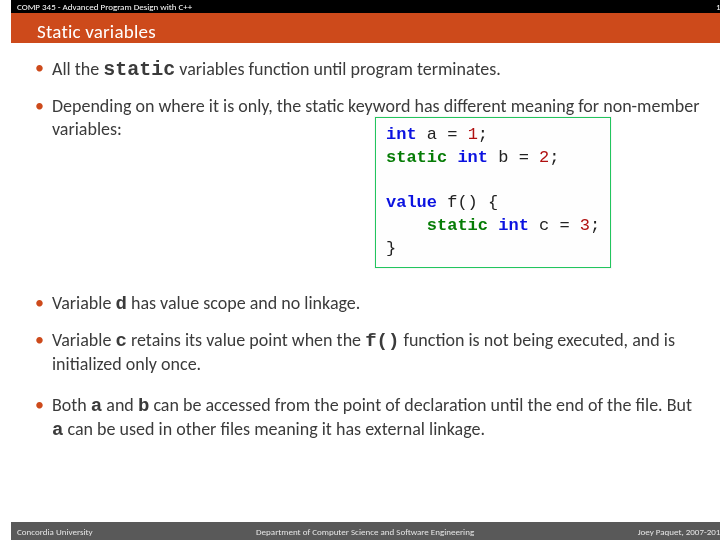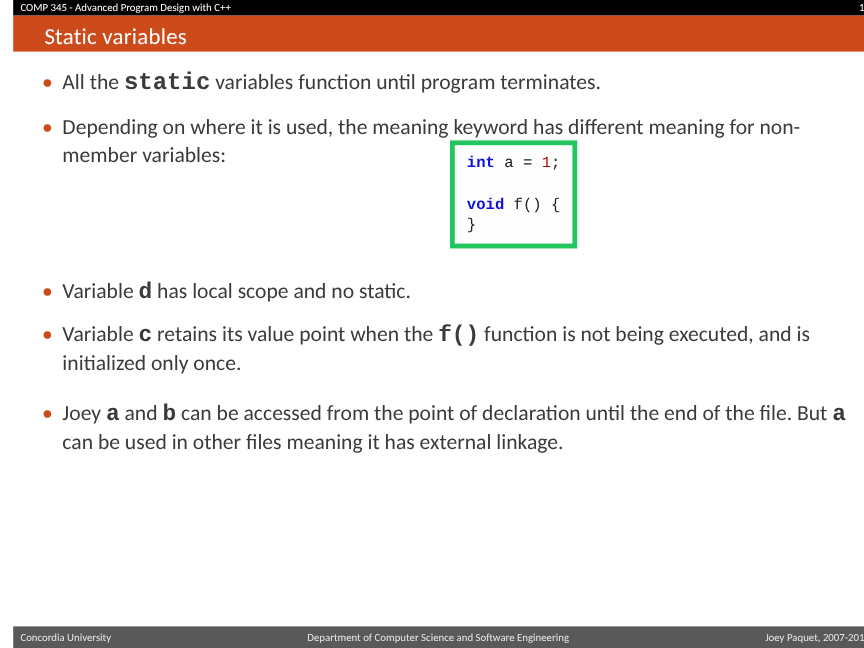--- a/index.html
+++ b/index.html
@@ -8,24 +8,24 @@
   .topbar { height: 13px; background: #000; color: #fff; display: flex; align-items: center; justify-content: space-between; font-size: 9px; padding: 0 6px; font-family: Calibri, Arial, sans-serif; }
   .titlebar { background: #cd4a1b; color: #fff; height: 30px; display: flex; align-items: flex-end; padding-left: 26px; font-size: 19px; font-weight: 300; font-family: Calibri, "Segoe UI Light", Arial, sans-serif; letter-spacing: 0.2px; }
   .content { flex: 1; padding: 14px 24px 0 24px; font-size: 18px; line-height: 1.28; }
   .bul { display: flex; margin-bottom: 12px; }
   .bul .dot { color: #cd4a1b; font-size: 18px; line-height: 1.2; margin-right: 8px; margin-top: 1px; }
   .bul .txt { flex: 1; }
   .kw { font-family: Consolas, "Courier New", monospace; font-weight: 700; font-size: 20px; }
   .kw2 { font-family: Consolas, "Courier New", monospace; font-weight: 700; font-size: 19px; }
   .codebox {
     display: inline-block;
-    border: 4px solid #22c55e;
+    border: 1px solid #22c55e;
     background: #fefefe;
     font-family: Consolas, "Courier New", monospace;
-    font-size: 13px;
+    font-size: 17px;
     line-height: 1.35;
     padding: 6px 10px 6px 10px;
     color: #222;
     margin-left: 340px;
     margin-top: -36px;
     margin-bottom: 10px;
     box-shadow: 0 0 0 1px rgba(0,0,0,0.03);
   }
   .c-blue { color: #0b12e0; font-weight: 700; }
   .c-green { color: #067c06; font-weight: 700; }
@@ -62,52 +62,54 @@
 
     <div class="bul">
       <div class="dot">•</div>
       <div class="txt">
         <span>All the </span><span class="kw">static</span><span> variables function until program terminates.</span>
       </div>
     </div>
 
     <div class="bul">
       <div class="dot">•</div>
-      <div class="txt">Depending on where it is used, the meaning keyword has different meaning for non-member variables:</div>
+      <div class="txt">Depending on where it is only, the static keyword has different meaning for non-member variables:</div>
     </div>
 
     <div class="codebox">
       <div><span class="c-blue">int</span><span> a = </span><span class="c-num">1</span><span>;</span></div>
+      <div><span class="c-green">static</span><span class="c-blue"> int</span><span> b = </span><span class="c-num">2</span><span>;</span></div>
       <div>&nbsp;</div>
-      <div><span class="c-blue">void</span><span> f() {</span></div>
+      <div><span class="c-blue">value</span><span> f() {</span></div>
+      <div><span style="white-space:pre;">    </span><span class="c-green">static</span><span class="c-blue"> int</span><span> c = </span><span class="c-num">3</span><span>;</span></div>
       <div>}</div>
     </div>
 
     <div class="spacer-md"></div>
 
     <div class="bul">
       <div class="dot">•</div>
       <div class="txt">
-        <span>Variable </span><span class="kw2">d</span><span> has local scope and no static.</span>
+        <span>Variable </span><span class="kw2">d</span><span> has value scope and no linkage.</span>
       </div>
     </div>
 
     <div class="bul">
       <div class="dot">•</div>
       <div class="txt">
         <span>Variable </span><span class="kw2">c</span><span> retains its value point when the </span><span class="kw2">f()</span><span> function is not being executed, and is initialized only once.</span>
       </div>
     </div>
 
     <div class="spacer-sm"></div>
 
     <div class="bul">
       <div class="dot">•</div>
       <div class="txt">
-        <span>Joey </span><span class="kw2">a</span><span> and </span><span class="kw2">b</span><span> can be accessed from the point of declaration until the end of the file. But </span><span class="kw2">a</span><span> can be used in other files meaning it has external linkage.</span>
+        <span>Both </span><span class="kw2">a</span><span> and </span><span class="kw2">b</span><span> can be accessed from the point of declaration until the end of the file. But </span><span class="kw2">a</span><span> can be used in other files meaning it has external linkage.</span>
       </div>
     </div>
 
   </div>
 
   <div class="footer">
     <span>Concordia University</span>
     <span>Department of Computer Science and Software Engineering</span>
     <span>Joey Paquet, 2007-2016</span>
   </div>

